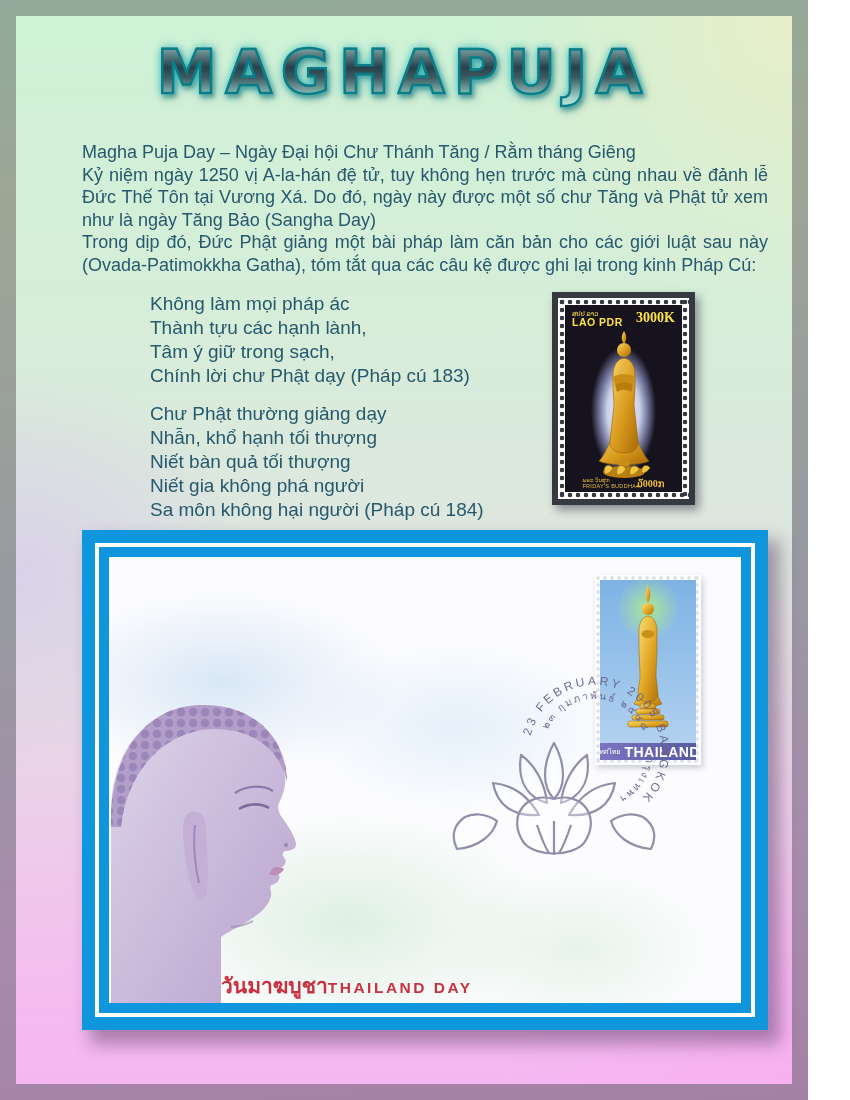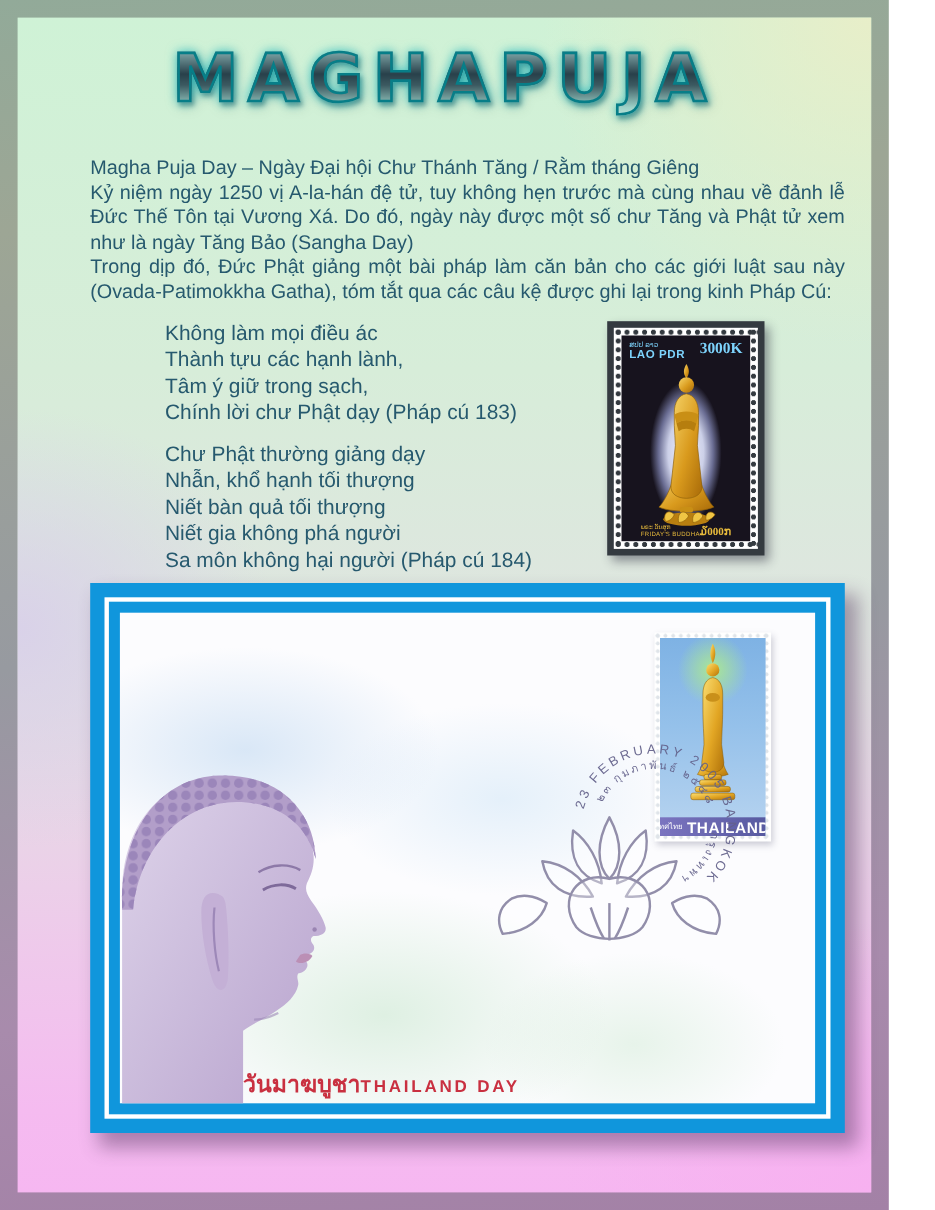--- a/index.html
+++ b/index.html
@@ -39,21 +39,21 @@
   .lao-paper{position:relative;width:100%;height:100%;box-sizing:border-box;padding:7px;
         background:
           radial-gradient(circle 2px at 4px 4px, #343a40 2px, rgba(0,0,0,0) 2.6px) left top/8px 8px repeat-x,
           radial-gradient(circle 2px at 4px 4px, #343a40 2px, rgba(0,0,0,0) 2.6px) left bottom/8px 8px repeat-x,
           radial-gradient(circle 2px at 4px 4px, #343a40 2px, rgba(0,0,0,0) 2.6px) left top/8px 8px repeat-y,
           radial-gradient(circle 2px at 4px 4px, #343a40 2px, rgba(0,0,0,0) 2.6px) right top/8px 8px repeat-y,
           #ffffff;}
   .lao-art{position:relative;width:100%;height:100%;background:#17131e;overflow:hidden;}
   .lao-glow{position:absolute;left:12%;right:12%;top:14%;bottom:8%;
         background:radial-gradient(48% 58% at 50% 55%, #f6f5ff 0%, #ccd0e8 38%, #6a6d93 58%, rgba(30,25,45,0) 76%);}
-  .lao-top{position:absolute;top:5px;left:7px;right:7px;display:flex;justify-content:space-between;align-items:flex-start;color:#7dd3fc;}
+  .lao-top{position:absolute;top:5px;left:7px;right:7px;display:flex;justify-content:space-between;align-items:flex-start;color:#fde047;}
   .lao-script-sm{font-size:6.5px;line-height:7px;}
   .lao-country{font-size:10.5px;font-weight:bold;letter-spacing:.5px;line-height:11px;}
   .lao-value{font-family:"Liberation Serif",serif;font-size:14px;font-weight:bold;}
   .lao-bottom{position:absolute;bottom:3px;left:7px;right:7px;display:flex;justify-content:center;align-items:flex-end;color:#e8bb3c;}
   .lao-caption-script{font-size:5.5px;line-height:6px;}
   .lao-caption{font-size:5.5px;letter-spacing:.3px;}
   .lao-value2{font-family:"Liberation Serif",serif;font-size:10px;font-weight:bold;}
   .lao-buddha{position:absolute;left:50%;top:24px;transform:translateX(-50%);}
 
   
@@ -108,21 +108,21 @@
   </div>
 
   <div class="intro">
     <p>Magha Puja Day – Ngày Đại hội Chư Thánh Tăng / Rằm tháng Giêng</p>
     <p>Kỷ niệm ngày 1250 vị A-la-hán đệ tử, tuy không hẹn trước mà cùng nhau về đảnh lễ Đức Thế Tôn tại Vương Xá. Do đó, ngày này được một số chư Tăng và Phật tử xem như là ngày Tăng Bảo (Sangha Day)</p>
     <p>Trong dịp đó, Đức Phật giảng một bài pháp làm căn bản cho các giới luật sau này (Ovada-Patimokkha Gatha), tóm tắt qua các câu kệ được ghi lại trong kinh Pháp Cú:</p>
   </div>
 
   <div class="verses">
     <div class="verse">
-      <div>Không làm mọi điều ác</div>
+      <div>Không làm mọi pháp ác</div>
       <div>Thành tựu các hạnh lành,</div>
       <div>Tâm ý giữ trong sạch,</div>
       <div>Chính lời chư Phật dạy (Pháp cú 183)</div>
     </div>
     <div class="verse">
       <div>Chư Phật thường giảng dạy</div>
       <div>Nhẫn, khổ hạnh tối thượng</div>
       <div>Niết bàn quả tối thượng</div>
       <div>Niết gia không phá người</div>
       <div>Sa môn không hại người (Pháp cú 184)</div>

